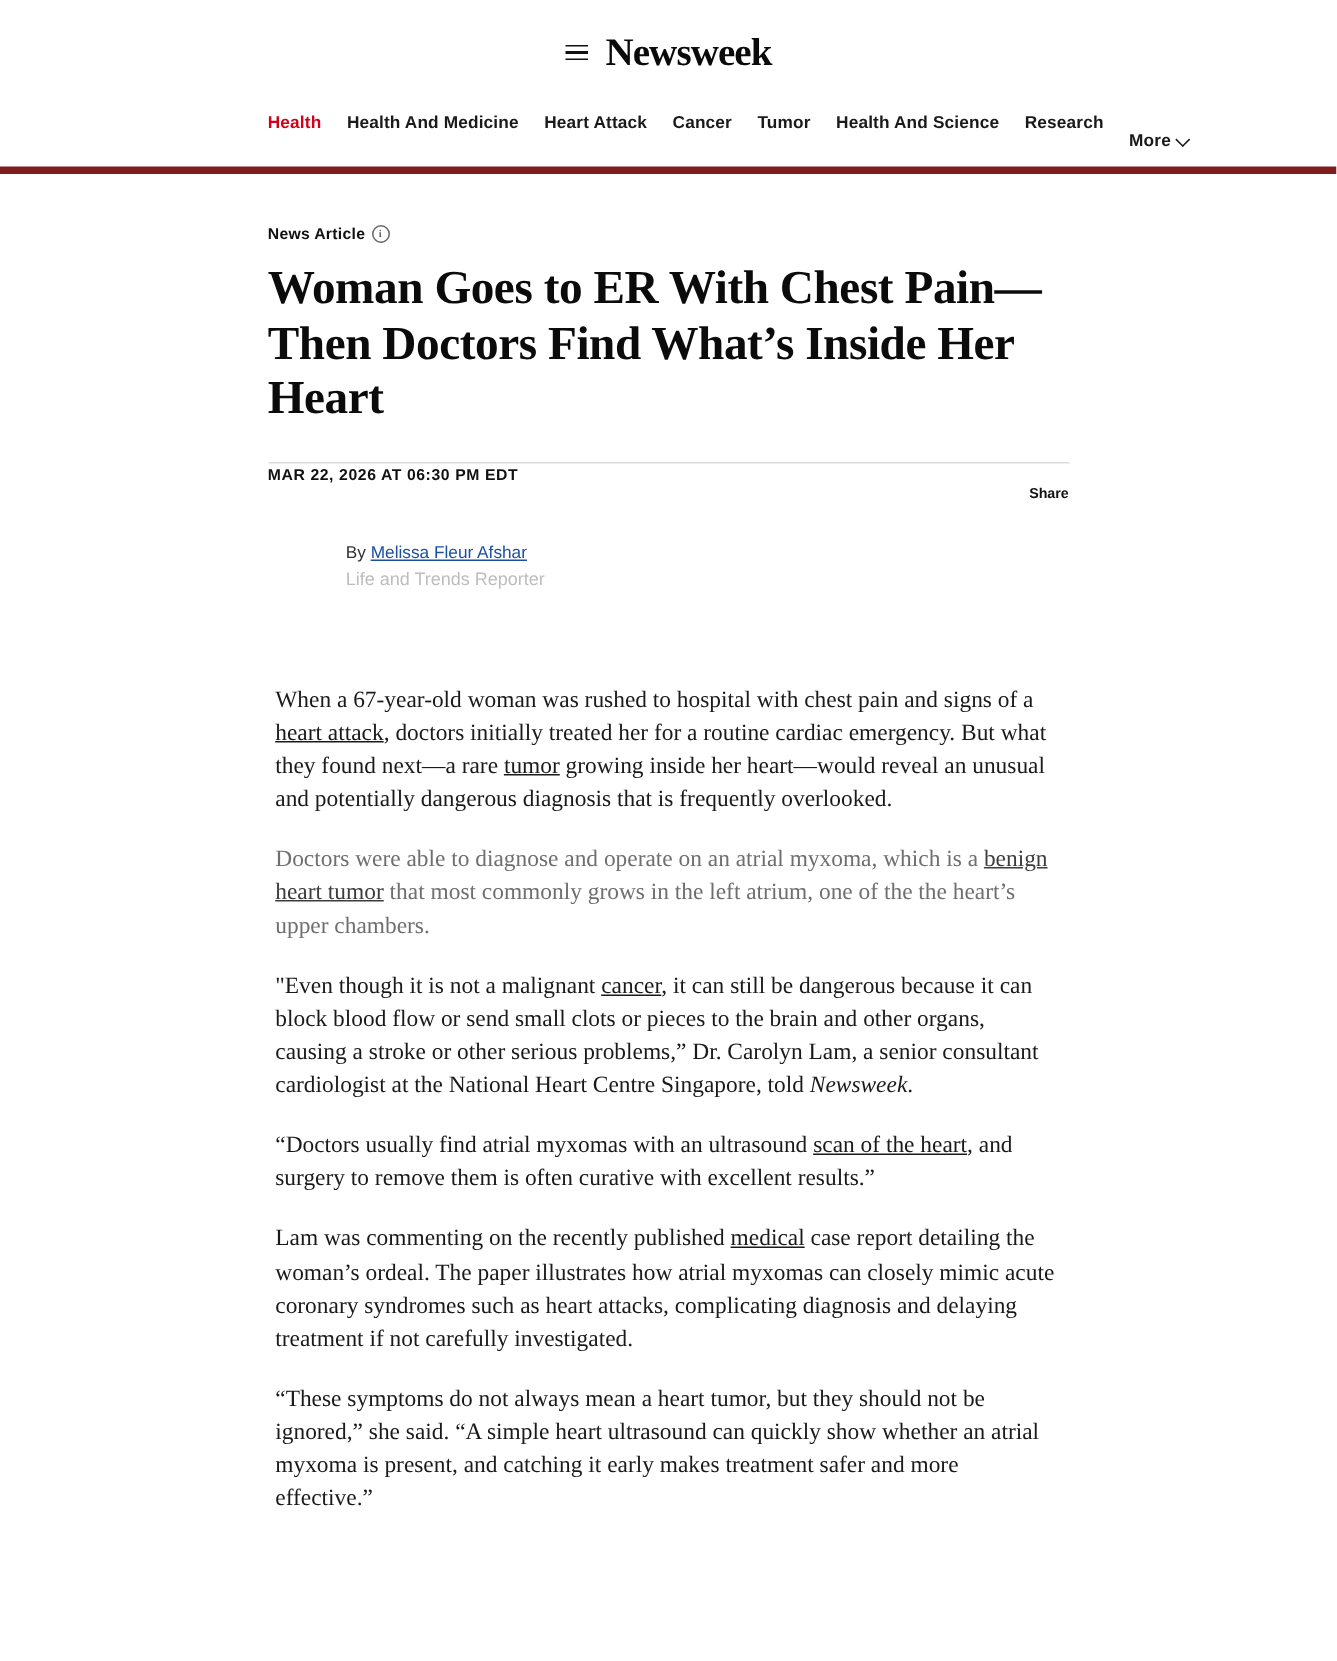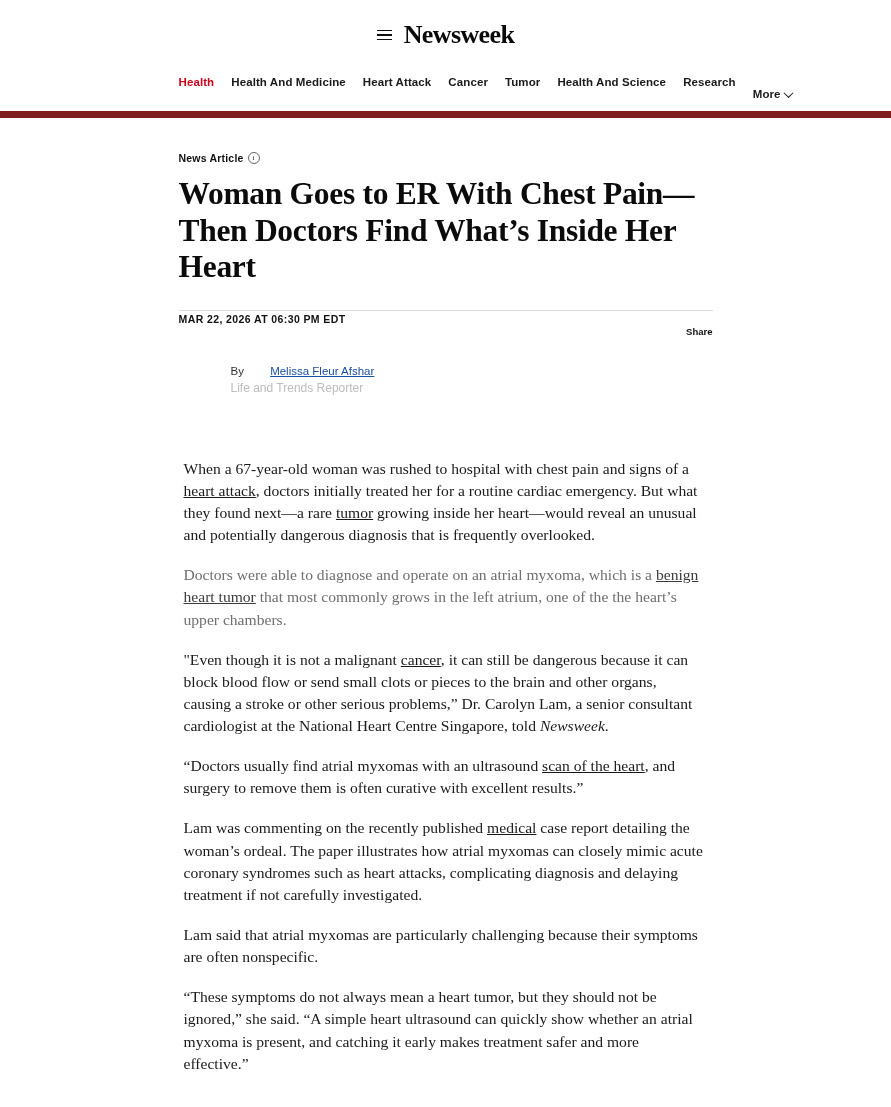--- a/index.html
+++ b/index.html
@@ -48,21 +48,21 @@
     font-weight: bold;
     font-size: 26px;
     letter-spacing: -0.6px;
     color: #0a0a0a;
     line-height: 1;
   }
 
   
   .navwrap {
     margin-top: 16px;
-    border-bottom: 7px solid #7f1d1d;
+    border-bottom: 5px solid #7f1d1d;
   }
   .nav {
     width: 534px;
     margin: 0 auto;
     display: flex;
     align-items: center;
     gap: 17px;
     padding-bottom: 11px;
     font-size: 11.5px;
     white-space: nowrap;
@@ -154,21 +154,20 @@
     align-items: flex-start;
   }
   .byline {
     margin-left: 52px;
     font-size: 11.5px;
     line-height: 1.45;
   }
   .byline .by { color: #333; }
   .byline a {
     color: #1b4fa0;
-    margin-left: 23px;
   }
   .byline .role {
     color: #bdbdbd;
     font-size: 12px;
     margin-top: 1px;
   }
   .share {
     position: absolute;
     right: 0;
     top: 208px;
@@ -264,18 +263,17 @@
 
     <p class="faded"><span>Doctors were able to diagnose and operate on an atrial myxoma, which is a </span><a href="#">benign heart tumor</a><span> that most commonly grows in the left atrium, one of the the heart’s upper chambers.</span></p>
 
     <p><span>"Even though it is not a malignant </span><a href="#">cancer</a><span>, it can still be dangerous because it can block blood flow or send small clots or pieces to the brain and other organs, causing a stroke or other serious problems,” Dr. Carolyn Lam, a senior consultant cardiologist at the National Heart Centre Singapore, told </span><em>Newsweek</em><span>.</span></p>
 
     <p><span>“Doctors usually find atrial myxomas with an ultrasound </span><a href="#">scan of the heart</a><span>, and surgery to remove them is often curative with excellent results.”</span></p>
 
     <p><span>Lam was commenting on the recently published </span><a href="#">medical</a><span> case report detailing the woman’s ordeal. The paper illustrates how atrial myxomas can closely mimic acute coronary syndromes such as heart attacks, complicating diagnosis and delaying treatment if not carefully investigated.</span></p>
 
 
-    <p>Lam said that atrial myxomas are particularly challenging because their symptoms are often nonspecific.</p>
 
     <p>“These symptoms do not always mean a heart tumor, but they should not be ignored,” she said. “A simple heart ultrasound can quickly show whether an atrial myxoma is present, and catching it early makes treatment safer and more effective.”</p>
   </div>
 
 </div>
 
 </body></html>

